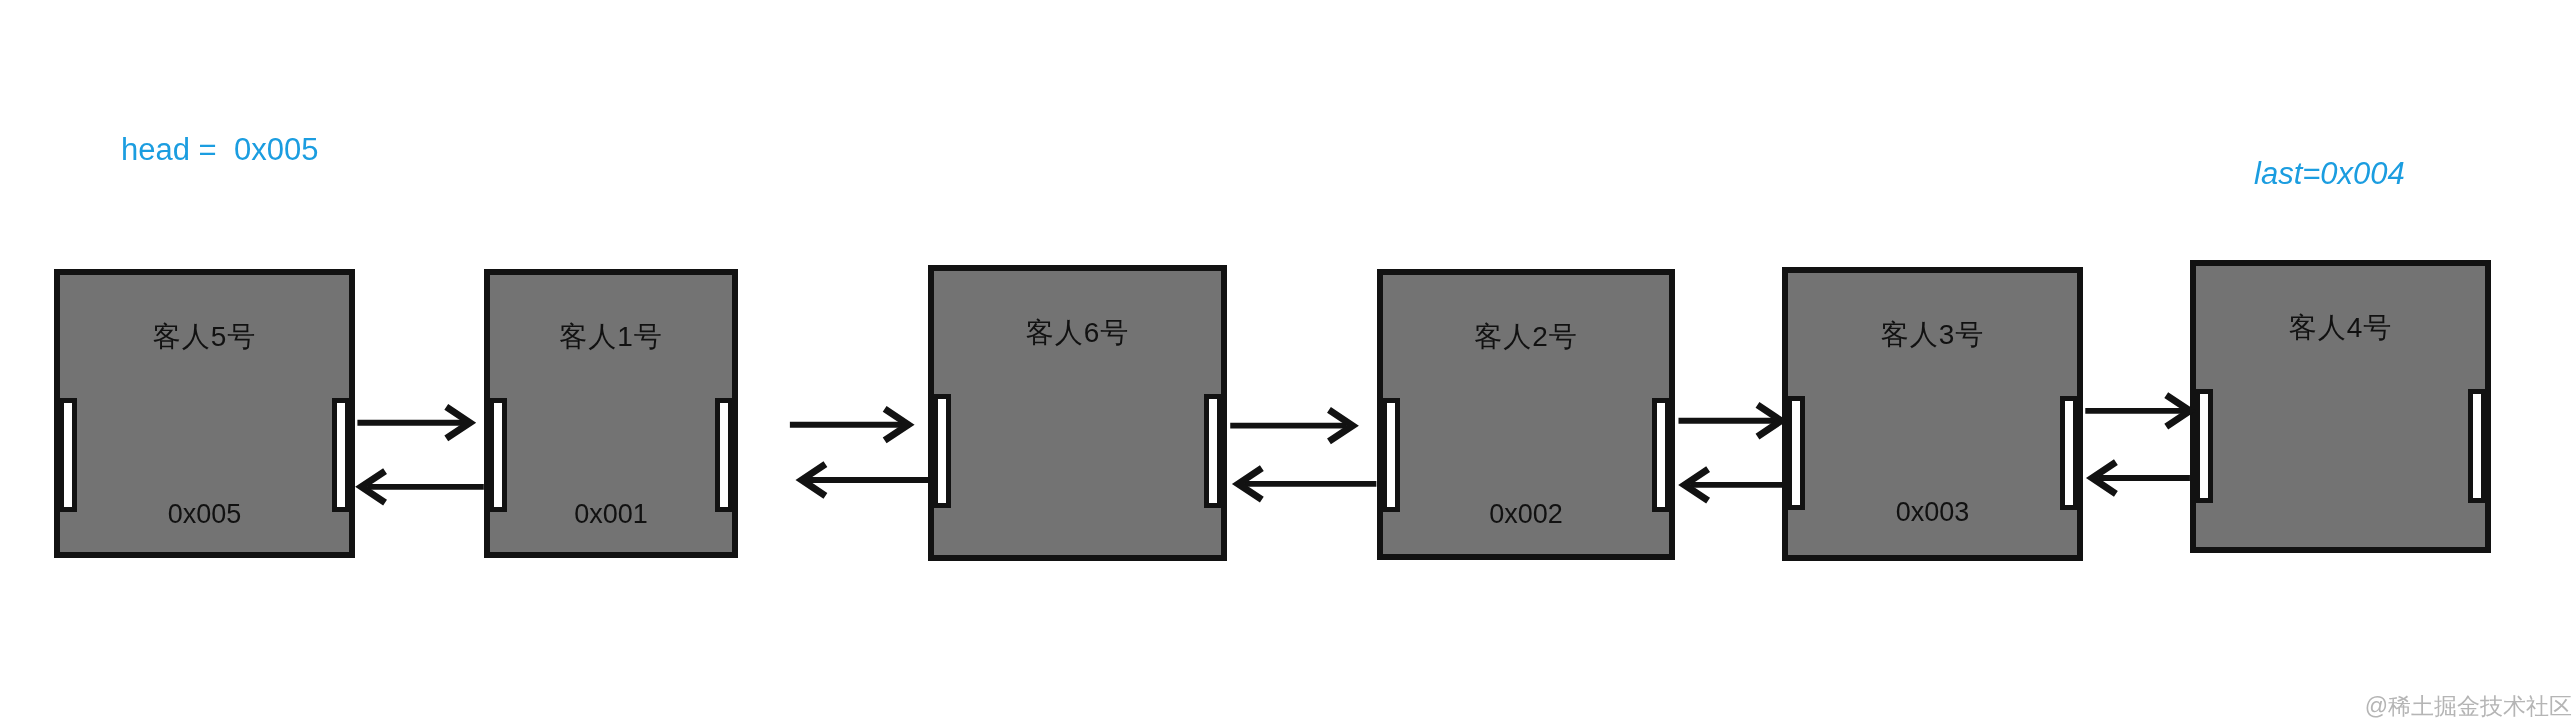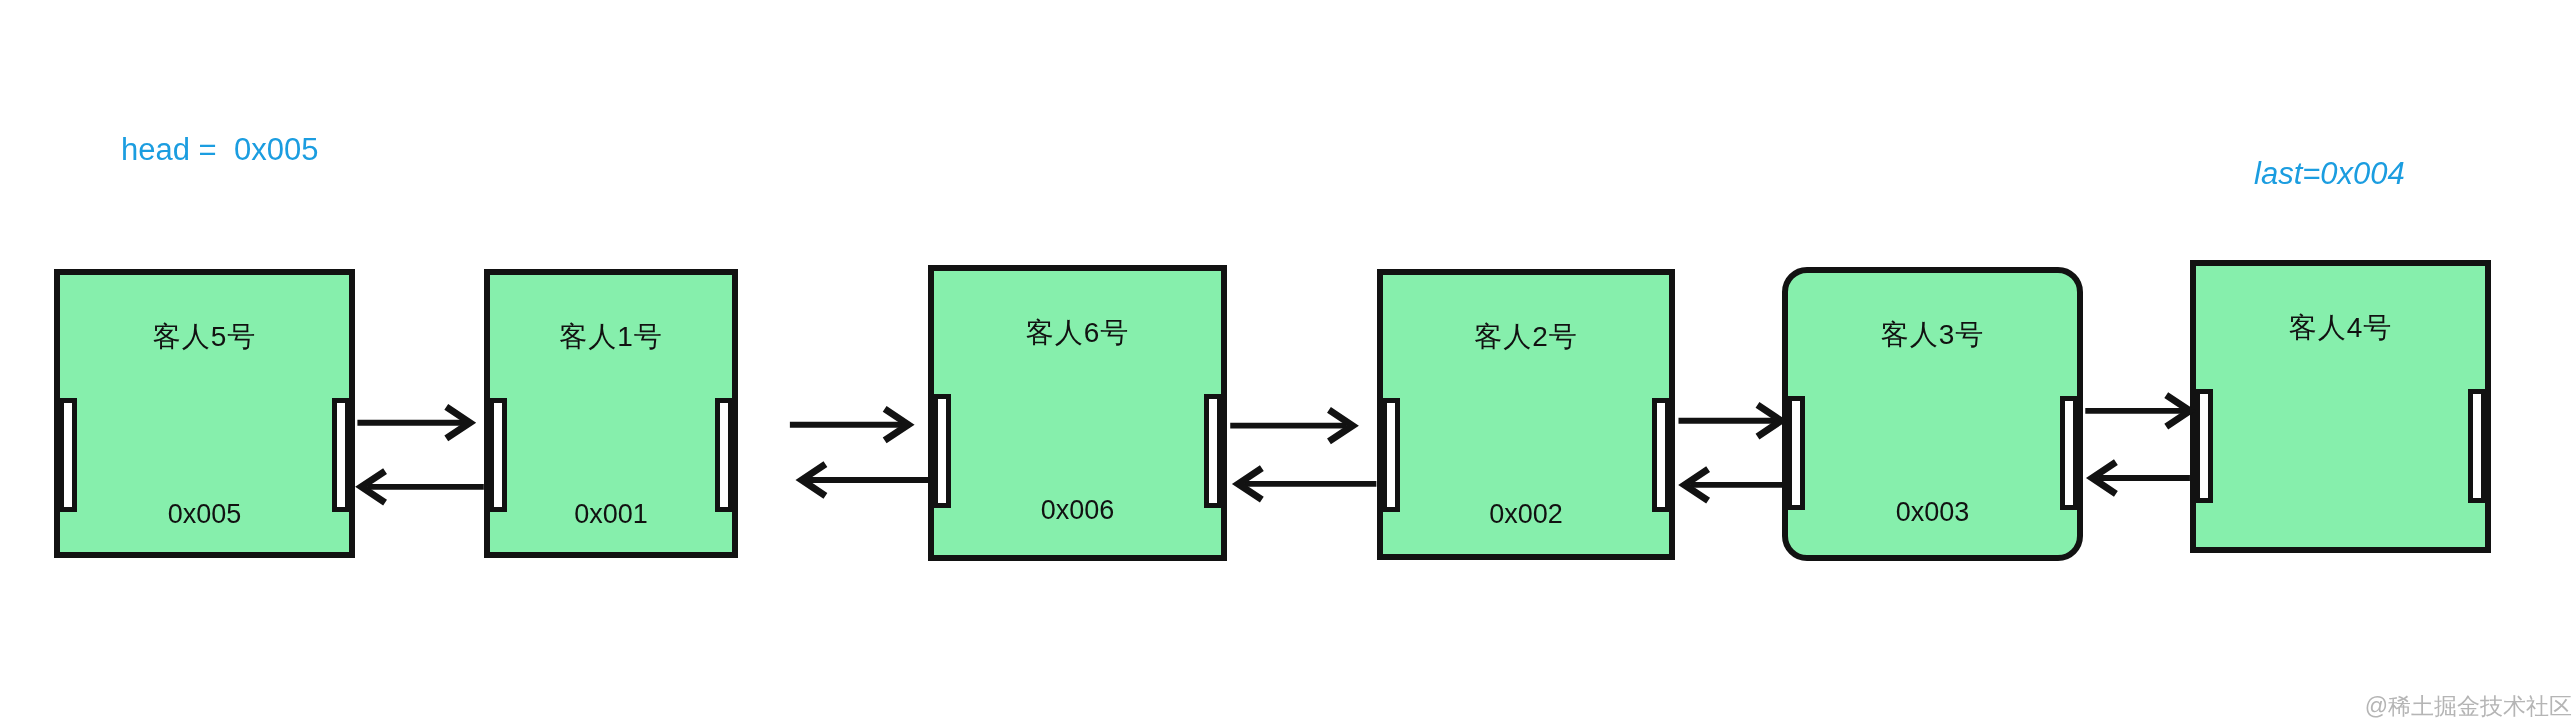--- a/index.html
+++ b/index.html
@@ -21,21 +21,21 @@
     color:var(--accent-blue,#1b9de0);
     font-size:31px;
     white-space:pre;
   }
   .head-label{left:121px;top:132px;}
   .last-label{left:2254px;top:156px;font-style:italic;}
 
   .node{
     position:absolute;
     border:6px solid var(--stroke-black,#121212);
-    background:#86efac;
+    background:#737373;
   }
   .node-label{
     position:absolute;top:43px;left:0;width:100%;
     text-align:center;font-size:28px;color:#111;
     letter-spacing:1px;
   }
   .node-address{
     position:absolute;top:224px;left:0;width:100%;
     text-align:center;font-size:27px;color:#111;
   }
@@ -73,33 +73,32 @@
 
   <div class="node" style="left:484px;top:269px;width:254px;height:289px;">
     <div class="node-label">客人1号</div>
     <div class="node-address">0x001</div>
     <div class="port port-left"></div>
     <div class="port port-right"></div>
   </div>
 
   <div class="node" style="left:928px;top:265px;width:299px;height:296px;">
     <div class="node-label">客人6号</div>
-    <div class="node-address">0x006</div>
     <div class="port port-left"></div>
     <div class="port port-right"></div>
   </div>
 
   <div class="node" style="left:1377px;top:269px;width:298px;height:291px;">
     <div class="node-label">客人2号</div>
     <div class="node-address">0x002</div>
     <div class="port port-left"></div>
     <div class="port port-right"></div>
   </div>
 
-  <div class="node" style="left:1782px;top:267px;width:301px;height:294px;border-radius:25px;">
+  <div class="node" style="left:1782px;top:267px;width:301px;height:294px;">
     <div class="node-label">客人3号</div>
     <div class="node-address">0x003</div>
     <div class="port port-left"></div>
     <div class="port port-right"></div>
   </div>
 
   <div class="node" style="left:2190px;top:260px;width:301px;height:293px;">
     <div class="node-label">客人4号</div>
     <div class="port port-left"></div>
     <div class="port port-right"></div>

